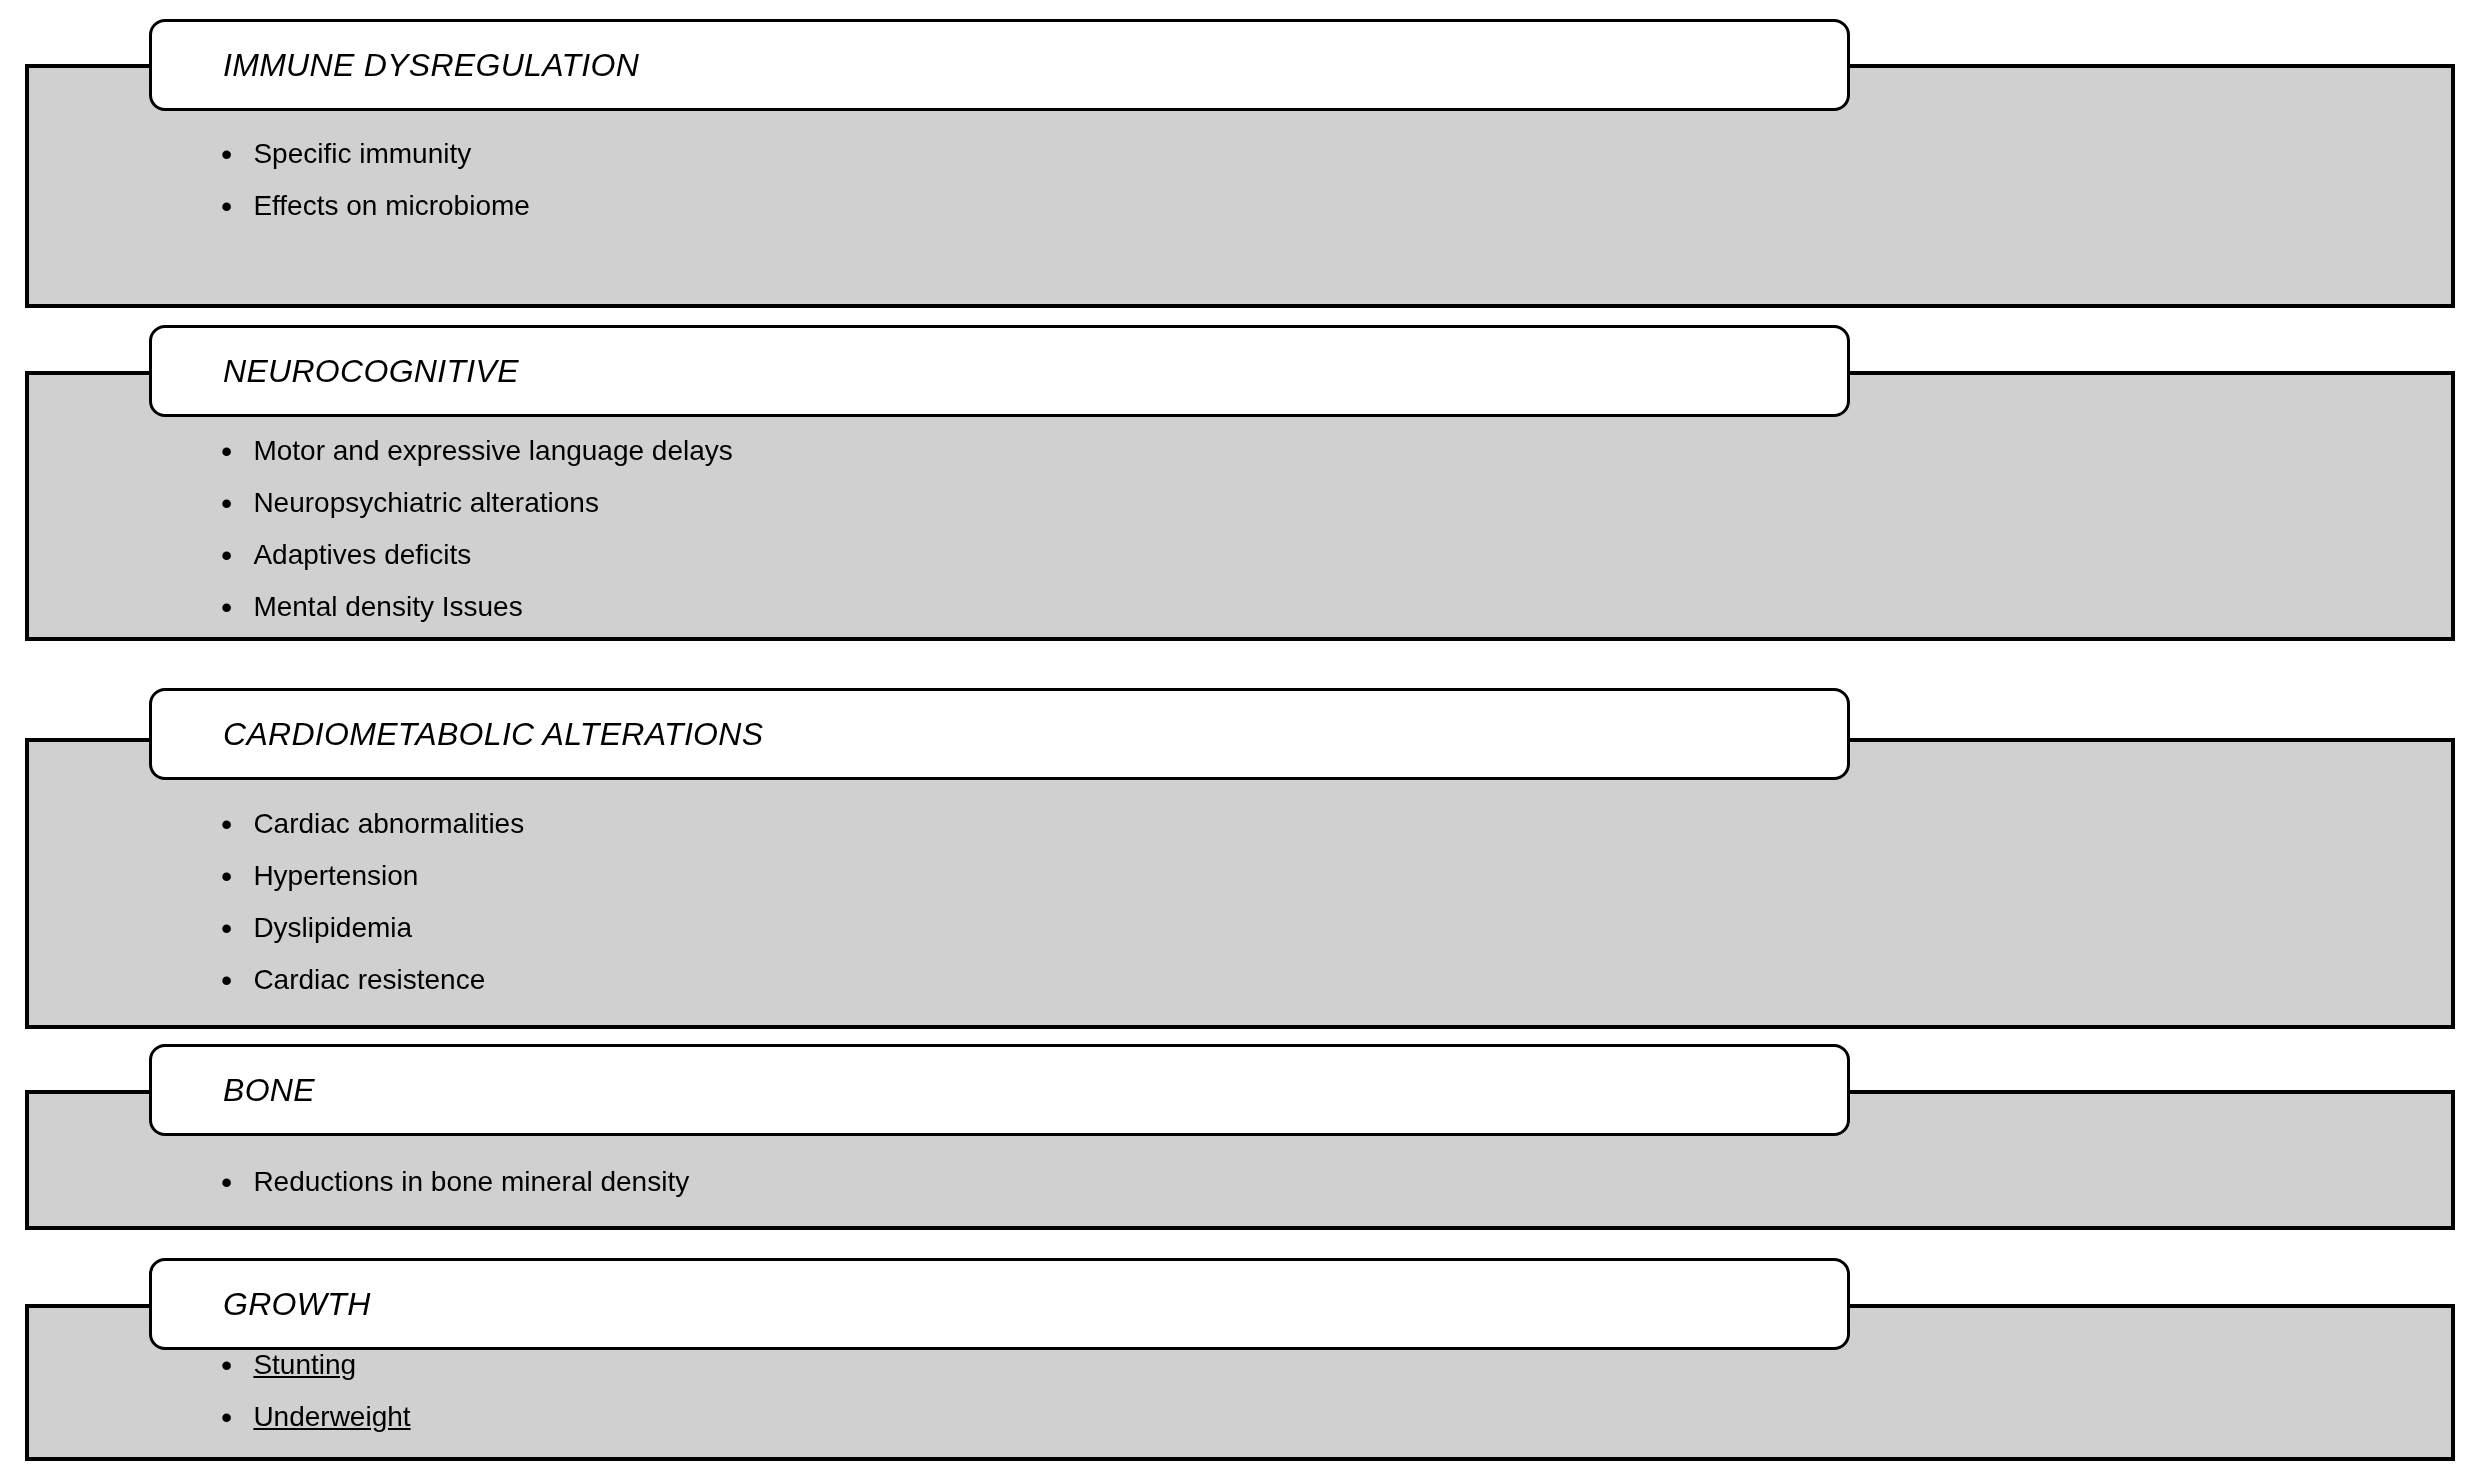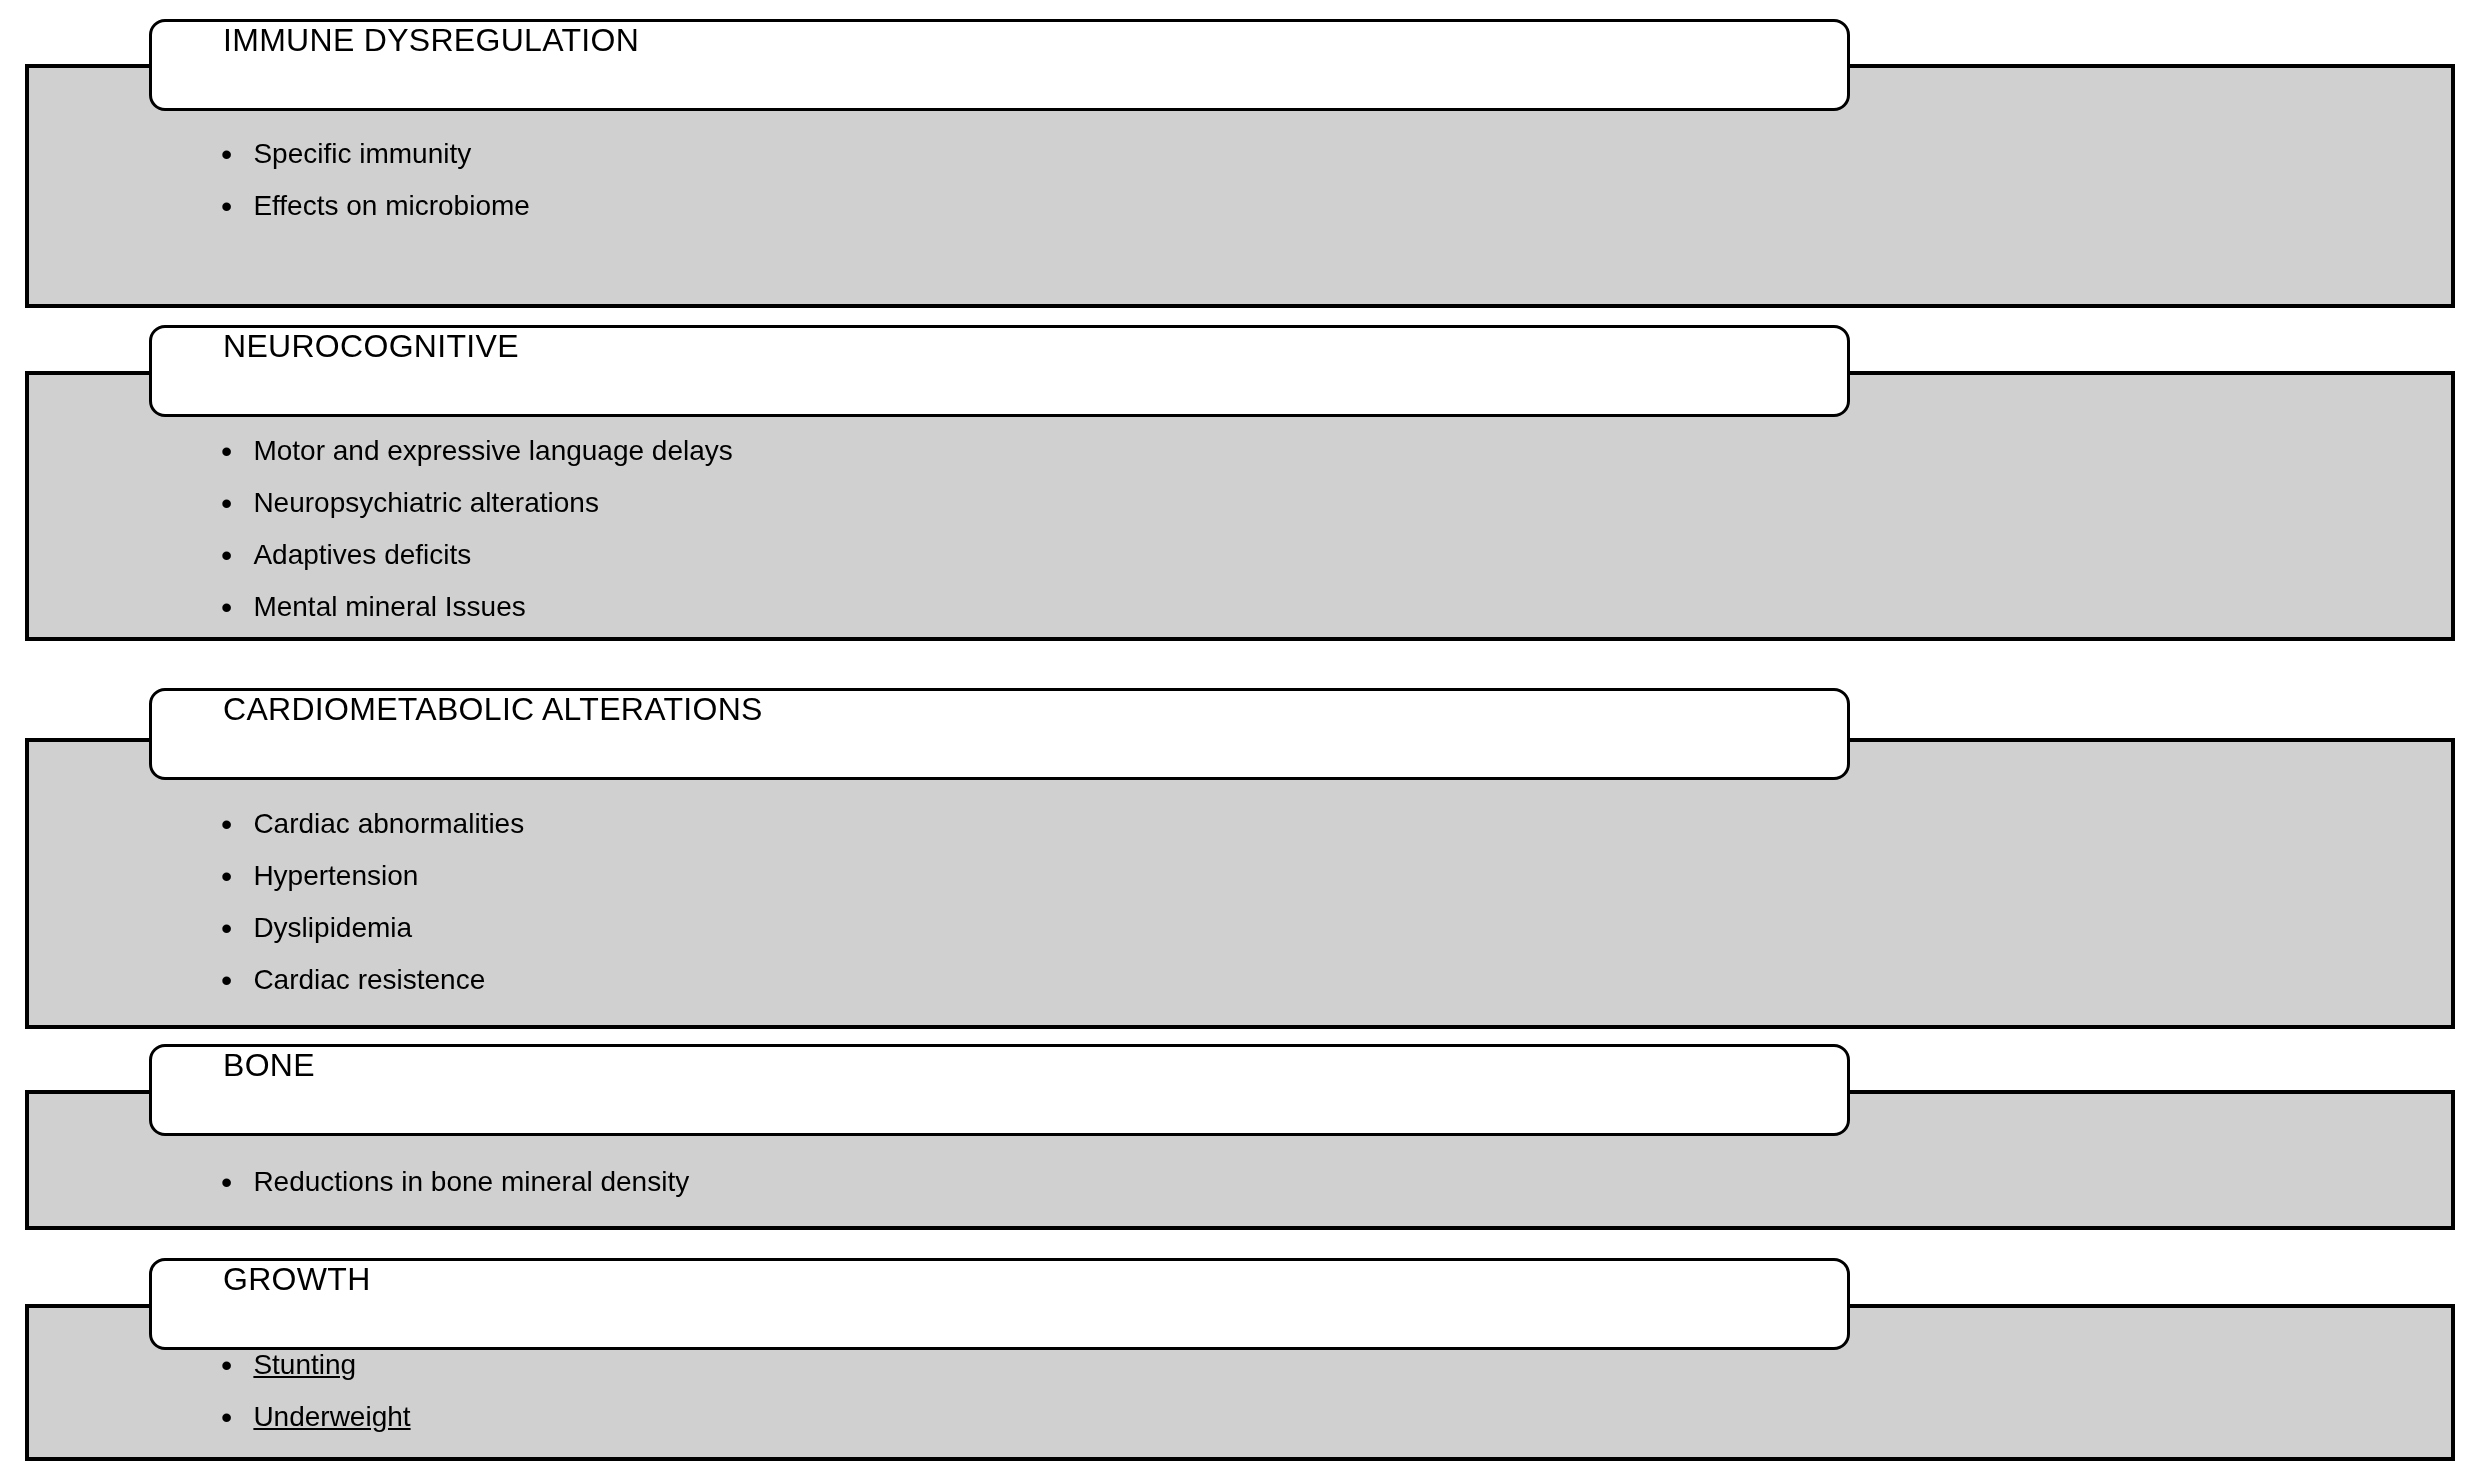--- a/index.html
+++ b/index.html
@@ -34,22 +34,23 @@
   .header {
     position: absolute;
     left: 149px;
     width: 1701px;
     height: 92px;
     background: var(--header-fill, #ffffff);
     border: 3.3px solid var(--header-border, #000000);
     border-radius: 16px;
     z-index: 2;
     display: flex;
-    align-items: flex-start;
+    align-items: center;
     padding-left: 71px;
+    font-style: italic;
   }
   .title {
     font-size: 32px;
     letter-spacing: 0.3px;
     color: var(--text, #000000);
     white-space: nowrap;
   }
   .bullets {
     list-style: none;
     padding-left: 189px;
@@ -108,21 +109,21 @@
       <span class="title">IMMUNE DYSREGULATION</span>
     </div>
   </section>
 
   <section class="section s2">
     <div class="panel">
       <ul class="bullets">
         <li>Motor and expressive language delays</li>
         <li>Neuropsychiatric alterations</li>
         <li>Adaptives deficits</li>
-        <li>Mental mineral Issues</li>
+        <li>Mental density Issues</li>
       </ul>
     </div>
     <div class="header">
       <span class="title">NEUROCOGNITIVE</span>
     </div>
   </section>
 
   <section class="section s3">
     <div class="panel">
       <ul class="bullets">

